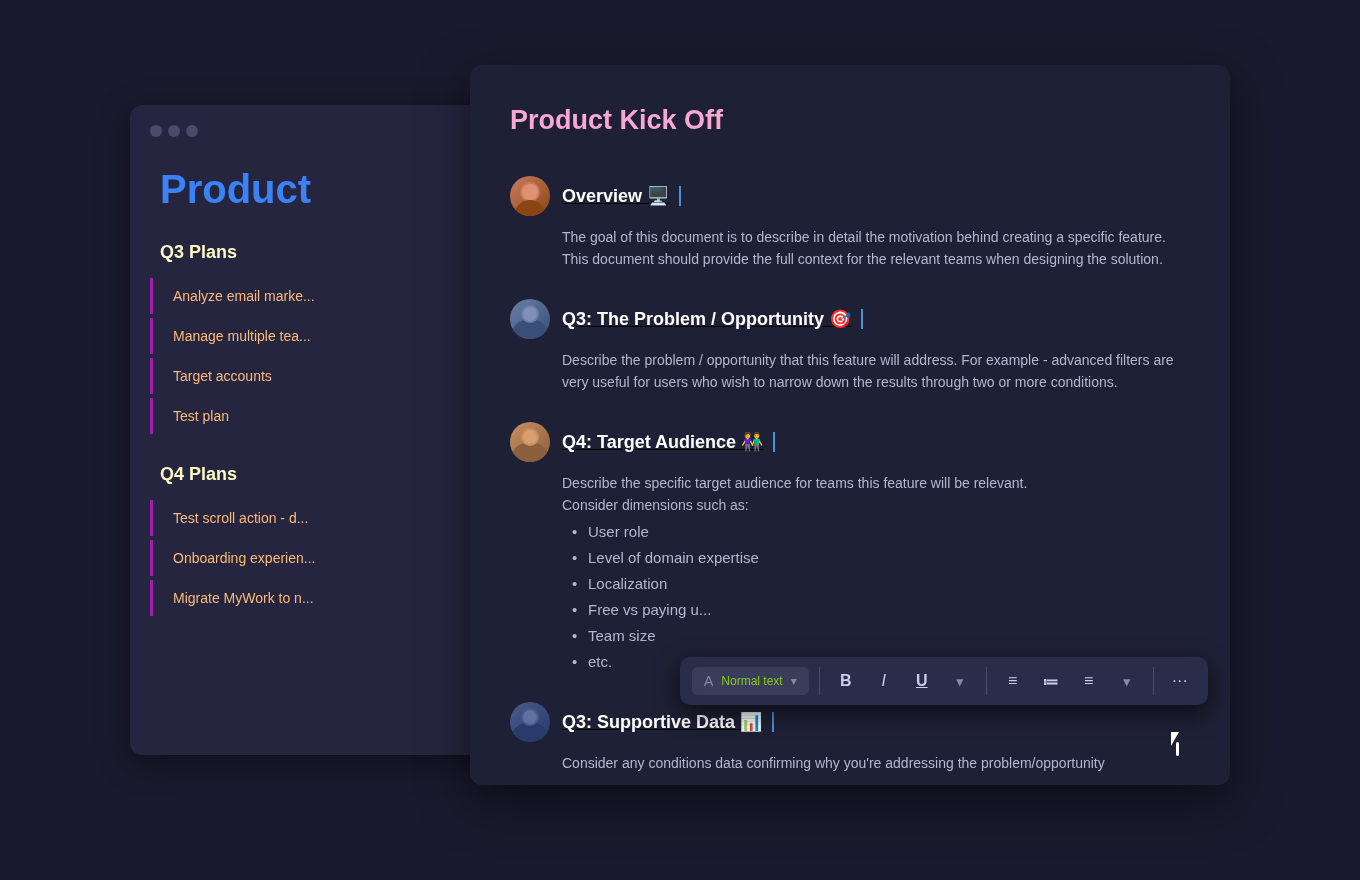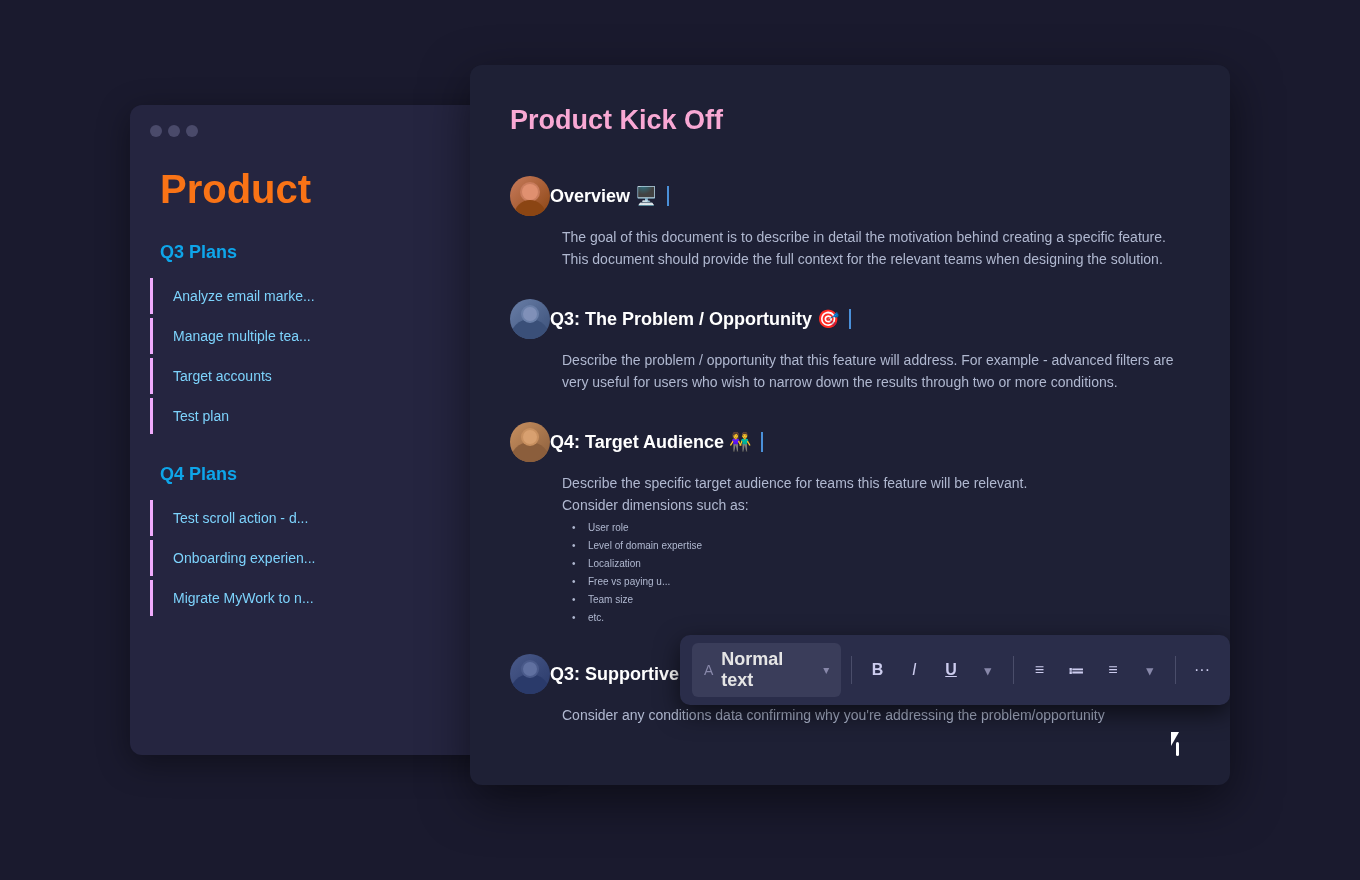--- a/index.html
+++ b/index.html
@@ -43,43 +43,43 @@
     .dot {
       width: 12px;
       height: 12px;
       border-radius: 50%;
       background: #4a4a6a;
     }
 
     .sidebar-title {
       font-size: 40px;
       font-weight: 700;
-      color: #f97316;
+      color: #3b82f6;
       margin-bottom: 30px;
       padding-left: 10px;
     }
 
     .sidebar-section-title {
       font-size: 18px;
       font-weight: 600;
-      color: #0ea5e9;
+      color: #fef9c3;
       margin-bottom: 15px;
       padding-left: 10px;
     }
 
     .sidebar-items {
       list-style: none;
       margin-bottom: 30px;
     }
 
     .sidebar-item {
       padding: 10px 10px 10px 20px;
-      color: #7dd3fc;
+      color: #fdba74;
       font-size: 14px;
-      border-left: 3px solid #f0abfc;
+      border-left: 3px solid #a21caf;
       margin-bottom: 4px;
       white-space: nowrap;
       overflow: hidden;
     }
 
     
     .main-card {
       position: absolute;
       right: 0;
       top: 0;
@@ -99,22 +99,23 @@
       margin-bottom: 40px;
     }
 
     .section-block {
       margin-bottom: 28px;
     }
 
     .section-header {
       display: flex;
       align-items: center;
-      gap: 0;
+      gap: 12px;
       margin-bottom: 10px;
+      text-decoration: underline;
     }
 
     .avatar {
       width: 40px;
       height: 40px;
       border-radius: 50%;
       flex-shrink: 0;
       overflow: hidden;
       display: flex;
       align-items: center;
@@ -157,21 +158,21 @@
       list-style: none;
       padding-left: 10px;
       margin-top: 4px;
     }
 
     .bullet-list li {
       position: relative;
       padding-left: 16px;
       margin-bottom: 2px;
       color: #b0b8d0;
-      font-size: 10px;
+      font-size: 15px;
     }
 
     .bullet-list li::before {
       content: '•';
       position: absolute;
       left: 0;
       color: #b0b8d0;
     }
 
     
@@ -193,23 +194,23 @@
       display: flex;
       align-items: center;
       gap: 8px;
       background: #3a3d5a;
       border-radius: 6px;
       padding: 6px 12px;
       cursor: pointer;
     }
 
     .toolbar-text-label {
-      color: #e5e5e5;
-      font-size: 18px;
-      font-weight: 700;
+      color: #84cc16;
+      font-size: 12px;
+      font-weight: 400;
     }
 
     .toolbar-a {
       color: #8888aa;
       font-size: 14px;
     }
 
     .toolbar-chevron {
       color: #8888aa;
       font-size: 12px;

